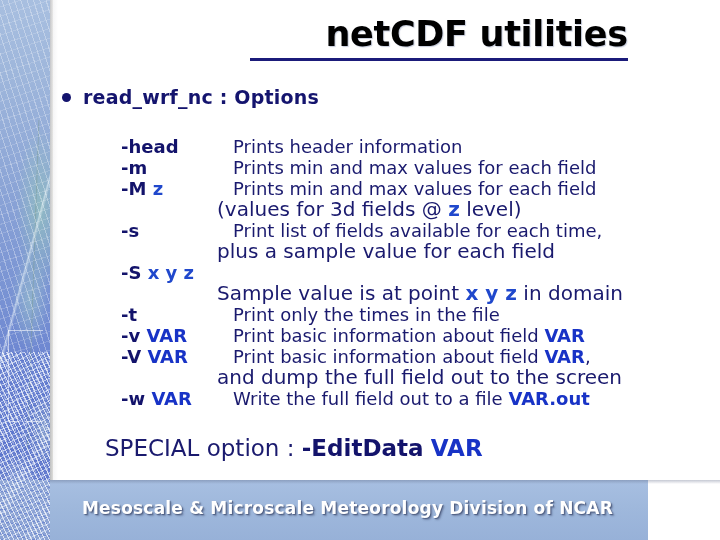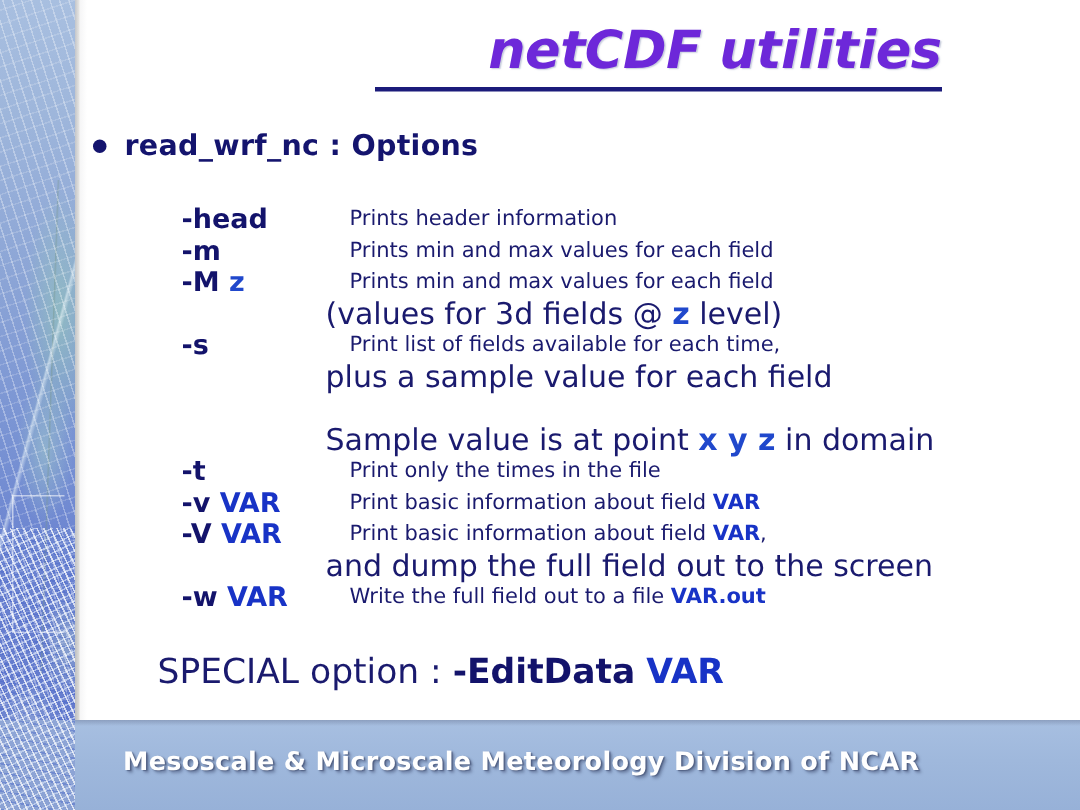--- a/index.html
+++ b/index.html
@@ -69,23 +69,23 @@
   .sb-edge2{
     position:absolute;left:50px;top:0;width:3px;height:480px;
     background:linear-gradient(180deg,#f4f3ef 0%,#efeee8 60%,#e6e5df 100%);
   }
 
   
   .title-wrap{
     position:absolute;left:250px;top:12px;width:430px;height:52px;
   }
   .title{
-    font-style:italic;font-weight:bold;
+    font-weight:bold;
     font-size:35px;line-height:44px;
-    color:#6d28d9;
+    color:#000000;
     letter-spacing:-.3px;
     text-align:right;
     text-shadow:1px 1px 1px rgba(150,160,190,.55);
     white-space:pre;
     border-bottom:3px solid #1b1b7a;
     padding-bottom:2px;
     display:inline-block;
     padding-left:16px;
   }
 
@@ -115,40 +115,40 @@
     white-space:pre;
     margin-left:16px;
   }
   .opt-flag{
     flex:0 0 112px;
     font-size:18px;font-weight:bold;color:#13136b;
     white-space:pre;line-height:21px;
   }
   .opt-desc{
     flex:1 1 auto;
-    font-size:14px;font-weight:normal;color:#1a1a6e;
+    font-size:18px;font-weight:normal;color:#1a1a6e;
     white-space:pre;line-height:21px;
   }
   .opt-cont{
     
     margin-left:112px;
     font-size:20px;color:#1a1a6e;white-space:pre;line-height:21px;height:21px;
   }
   .blue{color:#1833c6;font-weight:bold;}
   .blue-z{color:#2048cc;font-weight:bold;}
 
   .special{
     position:absolute;left:105px;top:438px;
     font-size:23px;color:#1a1a6e;white-space:pre;line-height:21px;
   }
   .special b{color:#13136b;font-weight:bold;}
 
   
   .footer{
-    position:absolute;left:0;bottom:0;width:720px;height:60px;
+    position:absolute;left:0;bottom:0;width:648px;height:60px;
     background:linear-gradient(180deg,#a7bfe1 0%,#9fb8dc 45%,#97b1d8 100%);
   }
   .footer-shadow{
     position:absolute;left:0;top:0;width:720px;height:4px;
     background:linear-gradient(180deg,rgba(90,100,130,.35),rgba(90,100,130,0));
   }
   .footer-panel{
     position:absolute;left:0;top:0;width:50px;height:60px;
     background:linear-gradient(180deg,#8fa6d6,#8ba2d4);
     overflow:hidden;
@@ -211,20 +211,21 @@
     </div>
     <div class="opt-cont"><span>(values for 3d fields @ </span><span class="blue-z">z</span><span> level)</span></div>
 
     <div class="opt-line">
       <span class="opt-flag"><span>-s</span></span>
       <span class="opt-desc">Print list of fields available for each time,</span>
     </div>
     <div class="opt-cont">plus a sample value for each field</div>
 
     <div class="opt-line">
+      <span class="opt-flag"><span>-S</span> <span class="blue-z">x y z</span></span>
     </div>
     <div class="opt-cont"><span>Sample value is at point </span><span class="blue-z">x y z</span><span> in domain</span></div>
 
     <div class="opt-line">
       <span class="opt-flag"><span>-t</span></span>
       <span class="opt-desc">Print only the times in the file</span>
     </div>
 
     <div class="opt-line">
       <span class="opt-flag"><span>-v</span> <span class="blue">VAR</span></span>

